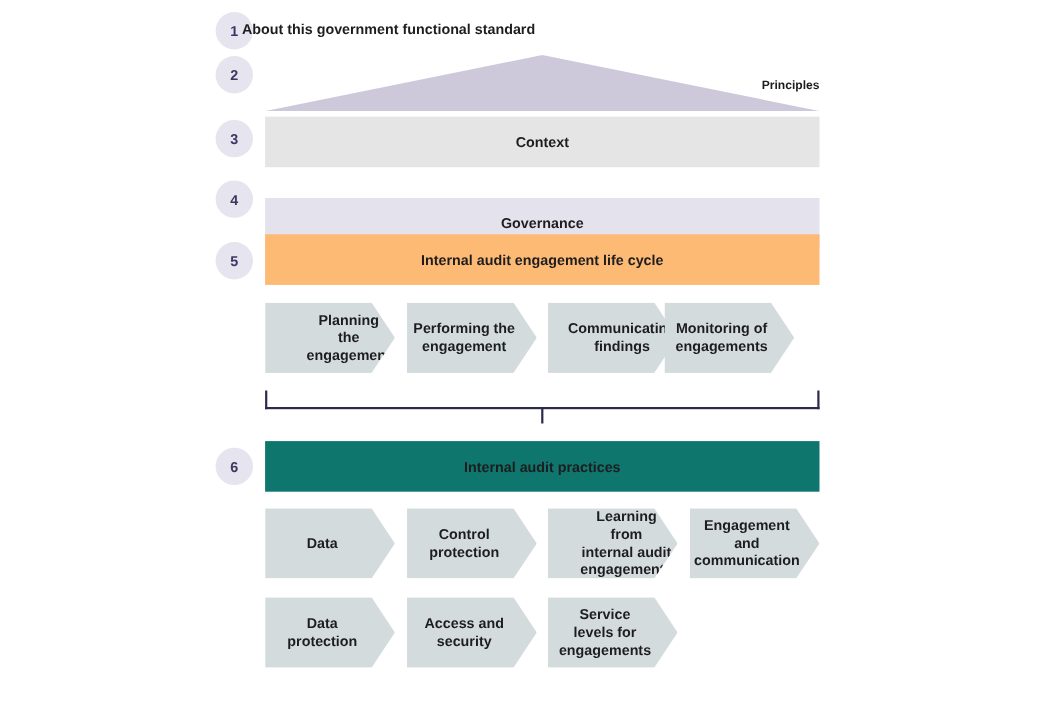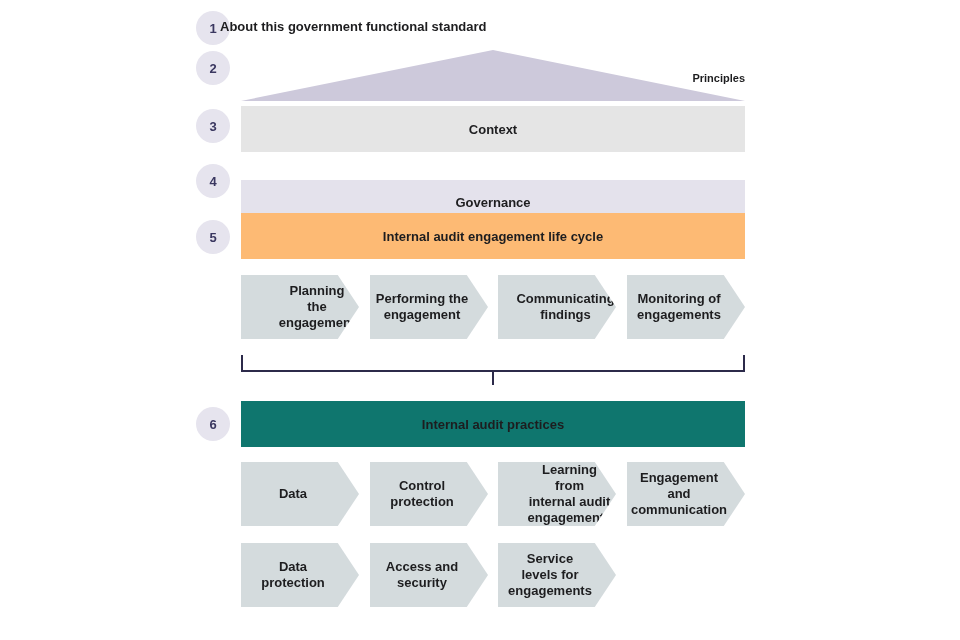--- a/index.html
+++ b/index.html
@@ -55,21 +55,21 @@
 engagement</span>
   </div>
 <div class="chev" style="left:370px;top:275px;">
     <span>Performing the
 engagement</span>
   </div>
 <div class="chev" style="left:498px;top:275px;padding-left:31px;">
     <span>Communicating
 findings</span>
   </div>
-<div class="chev" style="left:627px;top:275px;">
+<div class="chev" style="left:604px;top:275px;">
     <span>Monitoring of
 engagements</span>
   </div>
 
 <div class="bracket"></div>
 <div class="bracket-stem"></div>
 
 <div class="band" style="top:401px;height:46px;background:#0f766e;">
   <span>Internal audit practices</span>
 </div>

